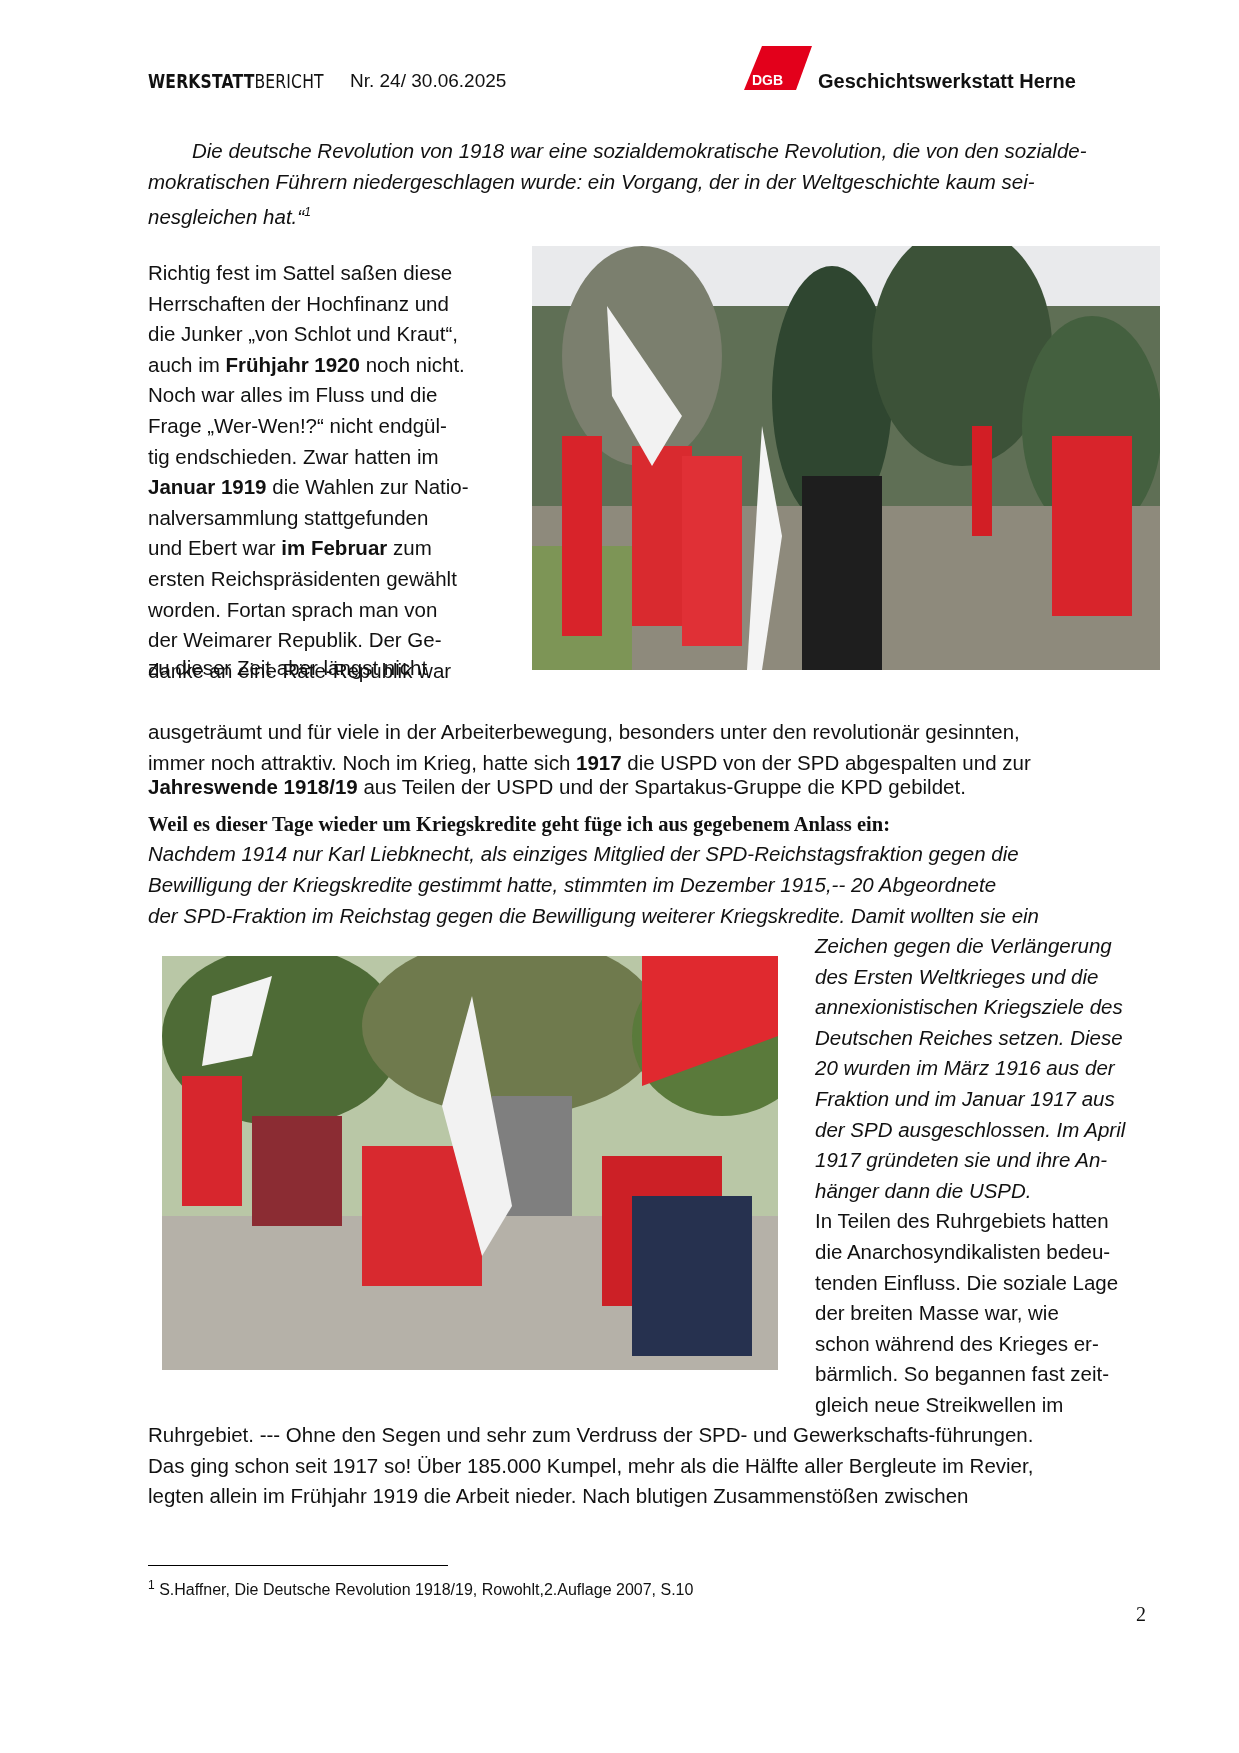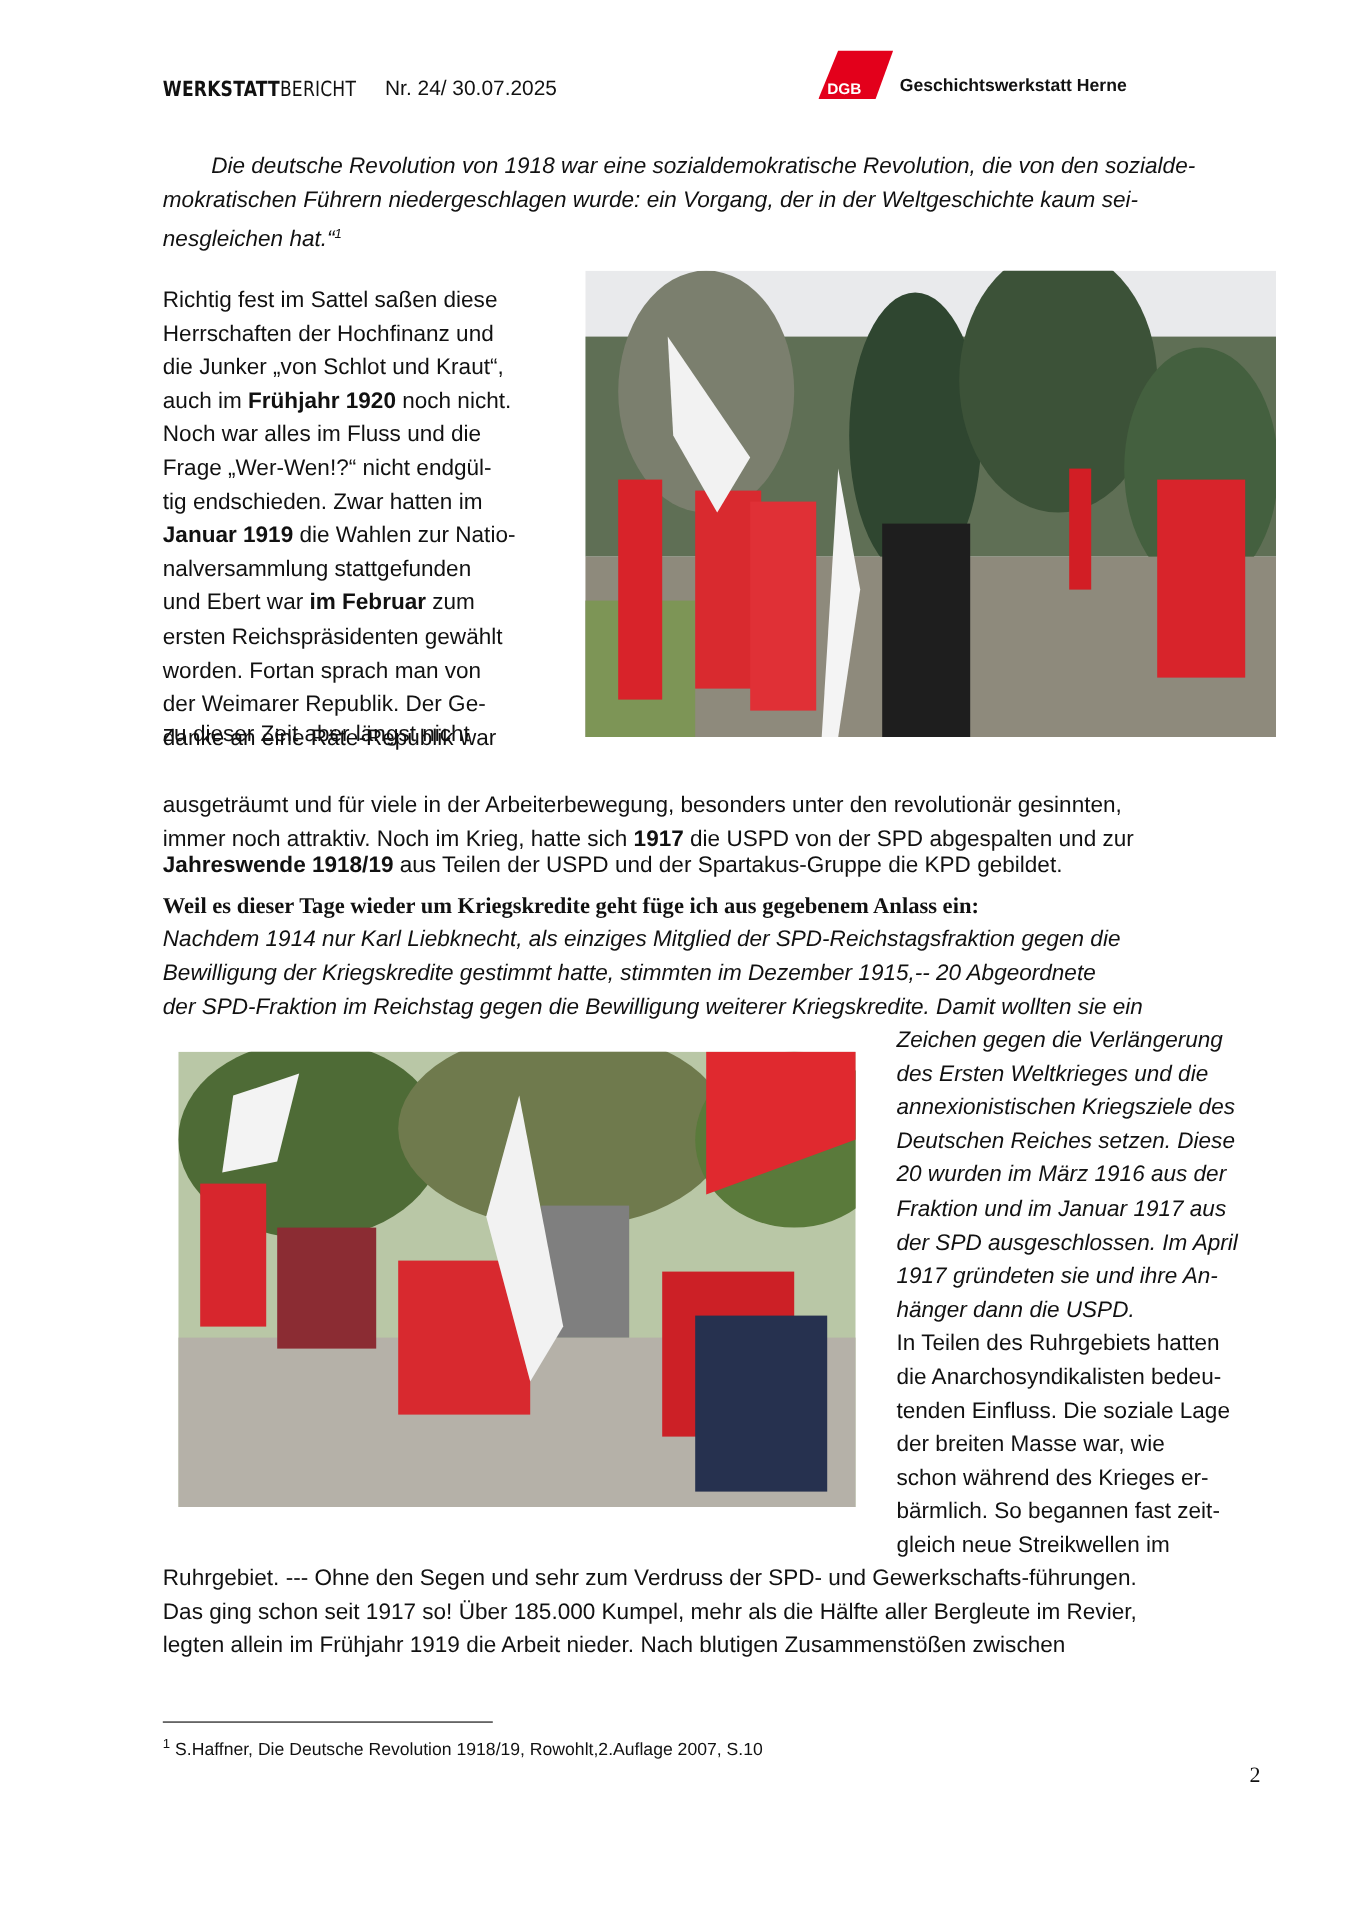--- a/index.html
+++ b/index.html
@@ -4,35 +4,35 @@
 <style>
   html, body { margin: 0; padding: 0; background: #ffffff; }
   body { width: 1239px; height: 1753px; position: relative; overflow: hidden;
          font-family: "Liberation Sans", "DejaVu Sans", sans-serif; color: #111; }
   .abs { position: absolute; }
   .hdr-brand { left: 148px; top: 70px; font-size: 19px; letter-spacing: 0.2px; font-family: "DejaVu Sans", sans-serif; transform: scaleX(0.82); transform-origin: left center; }
   .hdr-brand b { font-weight: 700; }
   .hdr-brand span.light { font-weight: 400; }
   .hdr-nr { left: 350px; top: 70px; font-size: 19px; }
   .logo { left: 744px; top: 46px; width: 68px; height: 44px; }
-  .hdr-org { left: 818px; top: 70px; font-size: 16px; font-weight: 700; }
+  .hdr-org { left: 818px; top: 70px; font-size: 20px; font-weight: 700; }
   .line { left: 148px; font-size: 20.5px; white-space: nowrap; line-height: 30px; }
   .it { font-style: italic; }
   .b { font-weight: 700; }
   sup { font-size: 12px; }
   .photo { overflow: hidden; }
   .fn-rule { left: 148px; top: 1565px; width: 300px; height: 1px; background: #000; }
   .fn { left: 148px; top: 1578px; font-size: 16px; }
   .pgno { left: 1136px; top: 1603px; font-size: 20px; font-family: "Liberation Serif", serif; }
 </style>
 </head>
 <body>
 
 <div class="abs hdr-brand"><b>WERKSTATT</b><span class="light">BERICHT</span></div>
-<div class="abs hdr-nr">Nr. 24/ 30.07.2025</div>
+<div class="abs hdr-nr">Nr. 24/ 30.06.2025</div>
 <svg class="abs logo" viewBox="0 0 68 44">
   <polygon points="18,0 68,0 52,44 0,44" fill="#e3001b"></polygon>
   <text x="8" y="39" font-family="Liberation Sans, sans-serif" font-weight="700" font-size="14" fill="#fff">DGB</text>
 </svg>
 <div class="abs hdr-org">Geschichtswerkstatt Herne</div>
 
 <div id="quote">
     <div class="abs line it" style="top: 136px; left: 148px; margin-left: 44px;">Die deutsche Revolution von 1918 war eine sozialdemokratische Revolution, die von den sozialde-</div>
     <div class="abs line it" style="top: 166.6px; left: 148px;">mokratischen Führern niedergeschlagen wurde: ein Vorgang, der in der Weltgeschichte kaum sei-</div>
     <div class="abs line it" style="top: 197.2px; left: 148px;"><span>nesgleichen hat.“</span><sup>1</sup></div>

